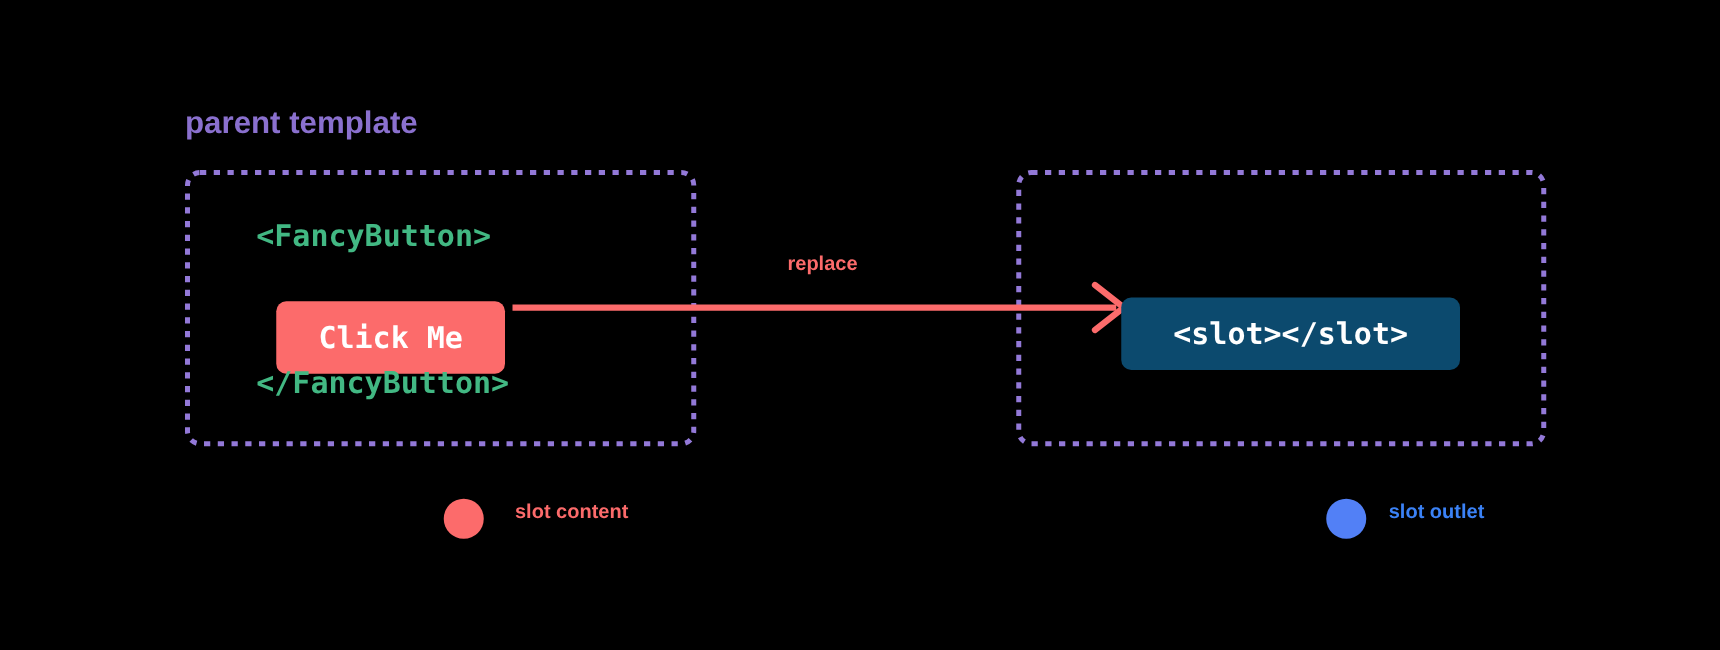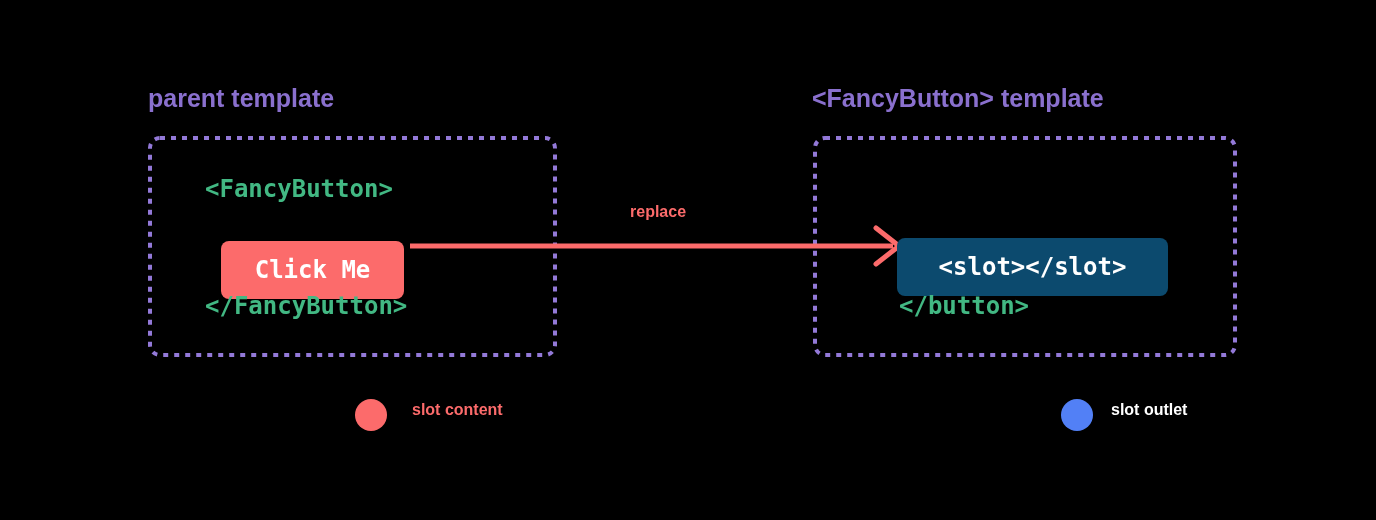--- a/index.html
+++ b/index.html
@@ -22,57 +22,55 @@
     position:absolute;display:flex;align-items:center;justify-content:center;
     border-radius:8px;
     margin-top:20px;
   }
   .pill .code{position:static;}
   .red-pill{background:#fc6b6b;}
   .blue-pill{background:#0c4a6e;}
   .white{color:#ffffff;}
   .label{position:absolute;font-size:16px;font-weight:700;white-space:pre;}
   .red{color:#fc6b6b;}
-  .blue{color:#ffffff;}
+  .blue{color:#3b82f6;}
   .dot{position:absolute;width:32px;height:32px;border-radius:50%;}
   .red-dot{background:#fc6b6b;}
   .blue-dot{background:#5280f6;}
 </style>
 </head>
 <body>
 
 <div class="canvas">
 
   <svg class="layer" width="1376" height="520" viewBox="0 0 1376 520">
     <rect class="dashed-box" x="150" y="138" width="405" height="217" rx="10"></rect>
     <rect class="dashed-box" x="815" y="138" width="420" height="217" rx="10"></rect>
     <path class="arrow-line" d="M410 246 H 893"></path>
     <path class="arrow-head" d="M876 228 L899 246 L876 264"></path>
   </svg>
 
   <div class="title purple" style="left:148px;top:84px">parent template</div>
 
-  <div class="title purple" style="left:812px;top:84px">&lt;FancyButton&gt; template</div>
 
   <div class="code green" style="left:205px;top:176px">&lt;FancyButton&gt;</div>
 
   <div class="pill red-pill" style="left:221px;top:221px;width:183px;height:58px">
     <span class="code white">Click Me</span>
   </div>
 
   <div class="code green" style="left:205px;top:293px">&lt;/FancyButton&gt;</div>
 
   <div class="label red" style="left:630px;top:203px">replace</div>
 
 
   <div class="pill blue-pill" style="left:897px;top:218px;width:271px;height:58px">
     <span class="code white">&lt;slot&gt;&lt;/slot&gt;</span>
   </div>
 
-  <div class="code green" style="left:899px;top:293px">&lt;/button&gt;</div>
 
   <div class="dot red-dot" style="left:355px;top:399px"></div>
   <div class="label red" style="left:412px;top:401px">slot content</div>
 
   <div class="dot blue-dot" style="left:1061px;top:399px"></div>
   <div class="label blue" style="left:1111px;top:401px">slot outlet</div>
 
 </div>
 
 </body></html>

